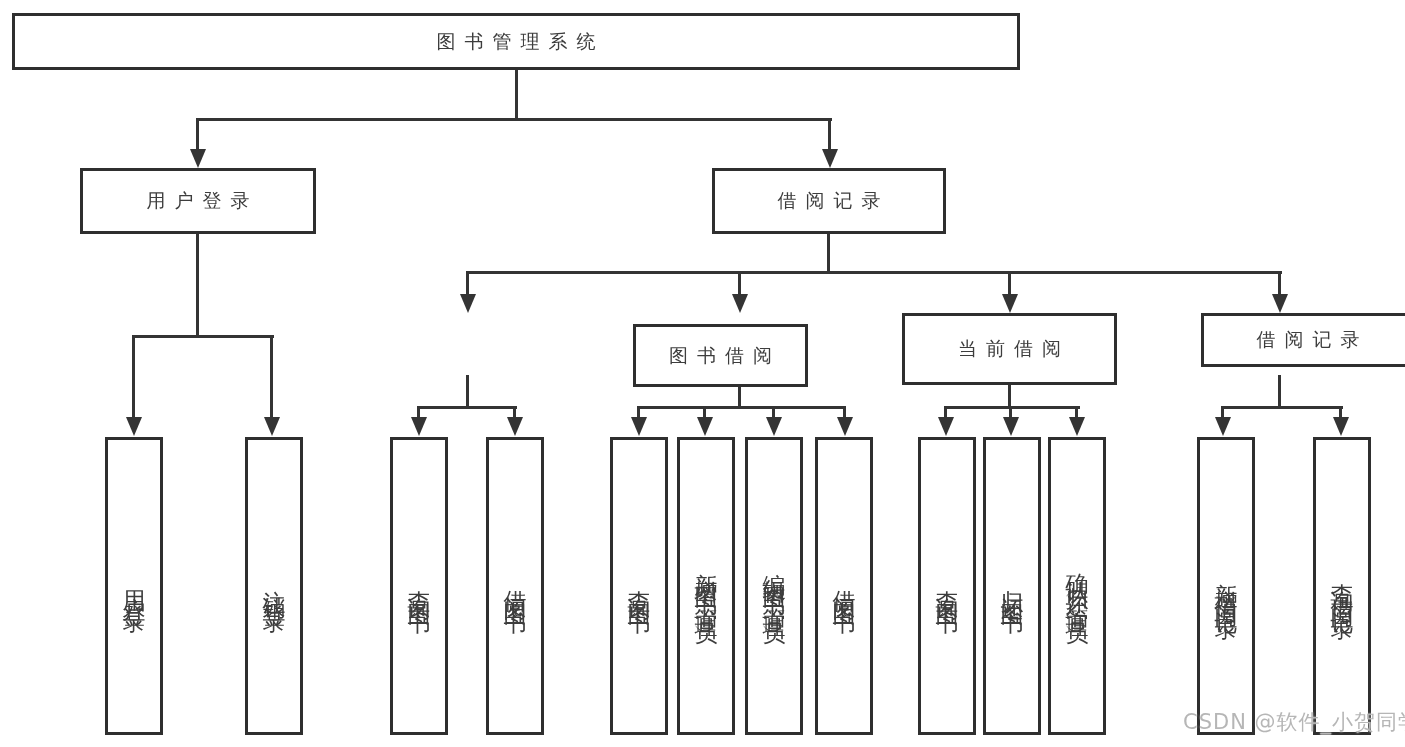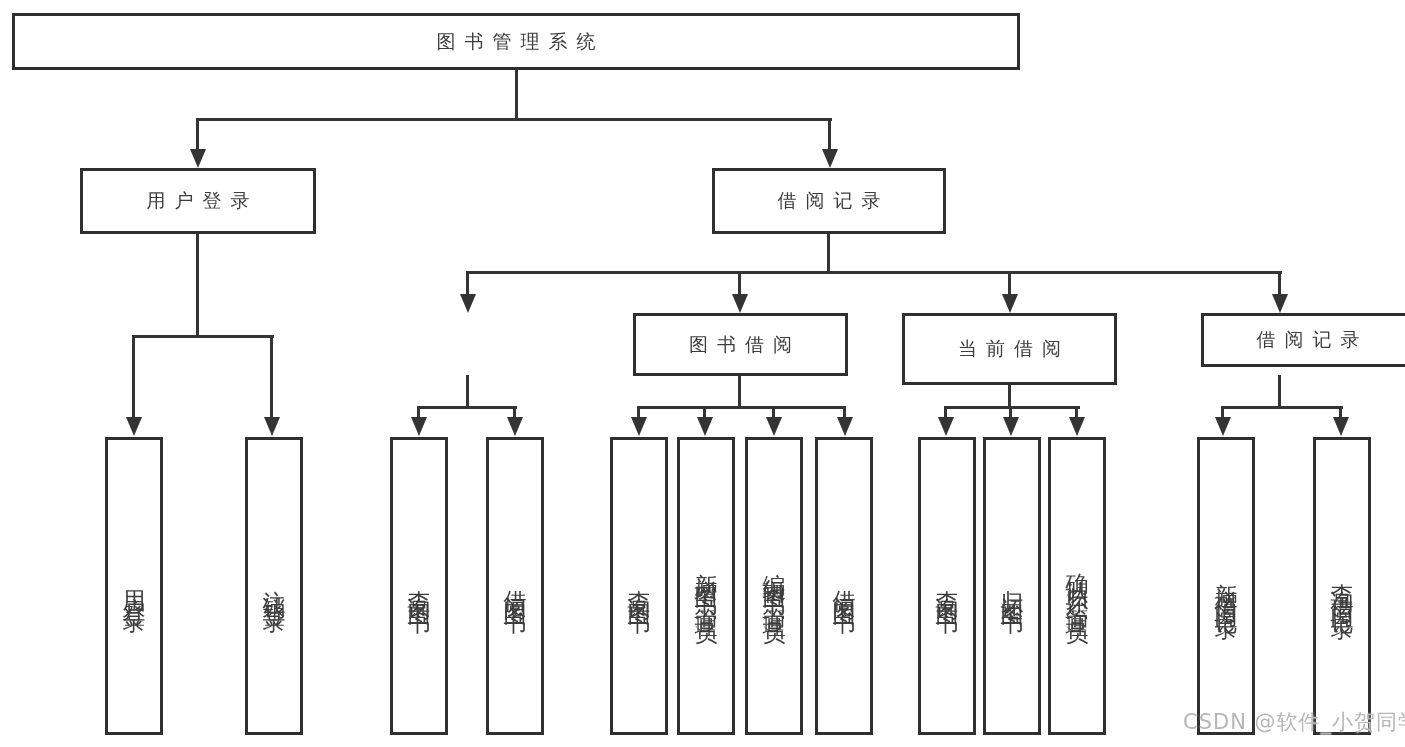--- a/index.html
+++ b/index.html
@@ -113,21 +113,21 @@
     <span>图书管理系统</span>
   </div>
 
   <div class="box hbox" style="left:80px;top:168px;width:236px;height:66px">
     <span>用户登录</span>
   </div>
   <div class="box hbox" style="left:712px;top:168px;width:234px;height:66px">
     <span>借阅记录</span>
   </div>
 
-  <div class="box hbox" style="left:633px;top:313px;width:215px;height:63px">
+  <div class="box hbox" style="left:633px;top:324px;width:175px;height:63px">
     <span>图书借阅</span>
   </div>
   <div class="box hbox" style="left:902px;top:313px;width:215px;height:72px">
     <span>当前借阅</span>
   </div>
   <div class="box hbox" style="left:1201px;top:313px;width:214px;height:54px">
     <span>借阅记录</span>
   </div>
 
   <div class="box vbox" style="left:105px;top:437px;width:58px;height:298px">

